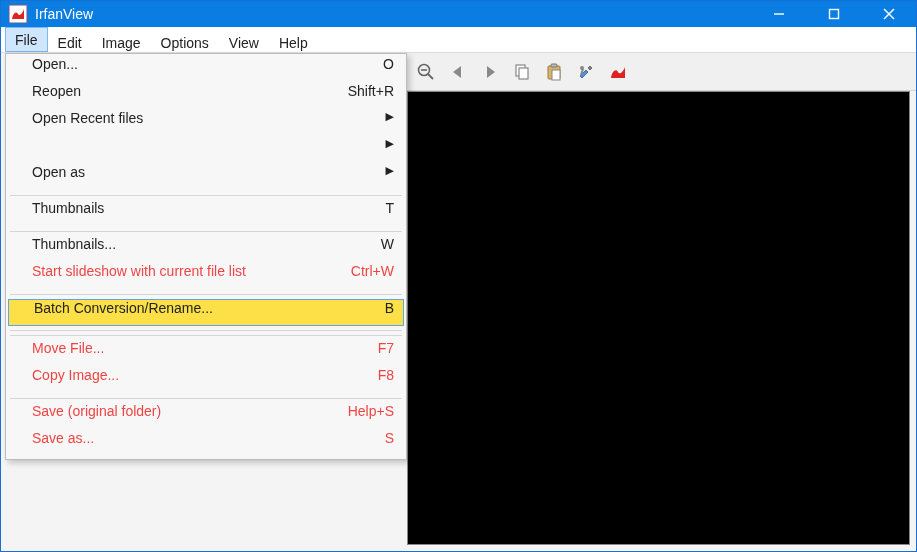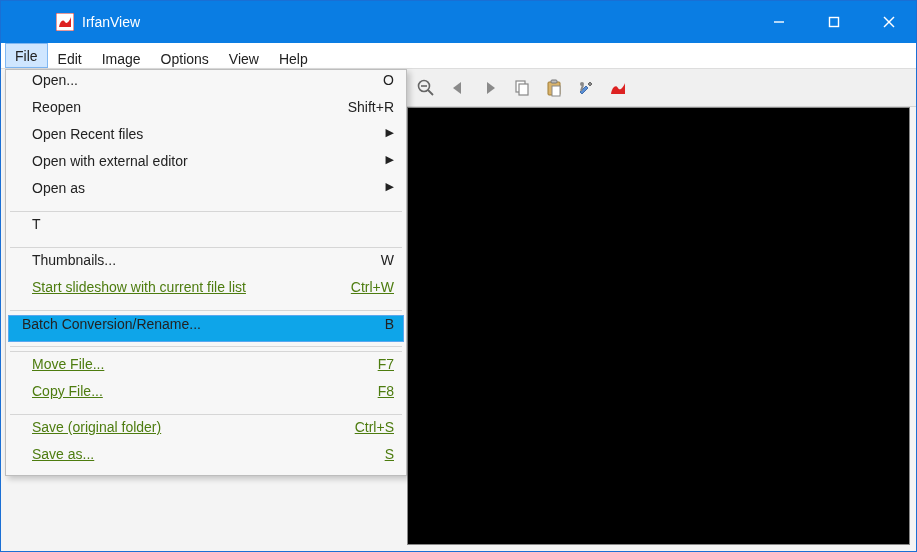--- a/index.html
+++ b/index.html
@@ -1,30 +1,30 @@
 <!DOCTYPE html>
 <html><head>
 <meta charset="utf-8">
 <style>
   * { margin: 0; padding: 0; box-sizing: border-box; }
   body { font-family: "Segoe UI", Tahoma, sans-serif; font-size: 13px; background: #fff; width: 917px; height: 552px; overflow: hidden; }
   .window { width: 917px; height: 552px; border: 1px solid #1a6fd4; display: flex; flex-direction: column; background: #fff; }
-  .titlebar { height: 42px; background: linear-gradient(#0a7de3,#0a7de3); display: flex; align-items: center; color: #fff; padding-left: 47px; }
+  .titlebar { height: 26px; background: linear-gradient(#0a7de3,#0a7de3); display: flex; align-items: center; color: #fff; }
   .titlebar .app-icon { width: 18px; height: 18px; margin: 0 8px; display: inline-flex; align-items: center; justify-content: center; }
   .titlebar .title { flex: 1; font-size: 14px; }
   .win-controls { display: flex; height: 100%; }
   .win-btn { width: 55px; height: 100%; display: flex; align-items: center; justify-content: center; color: #fff; }
   .menubar { height: 26px; background: #fff; display: flex; align-items: stretch; border-bottom: 1px solid #ddd; padding: 0 4px; }
   .menu-item { padding: 16px 10px; display: flex; align-items: center; font-size: 14px; color: #222; cursor: default; }
   .menu-item.open { background: #cfe6ff; border: 1px solid #7fb7f2; padding: 0 9px; }
   .workspace { flex: 1; position: relative; background: #f4f4f4; display: flex; }
   .dropdown { position: absolute; left: 4px; top: 0; width: 402px; background: #f7f7f7; border: 1px solid #bdbdbd; box-shadow: 3px 3px 6px rgba(0,0,0,0.2); z-index: 10; padding: 2px; }
   .dd-item { display: flex; align-items: flex-start; height: 27px; padding: 0 10px 0 24px; color: #222; position: relative; font-size: 14px; }
-  .dd-item.disabled { color: #4d7c0f; text-decoration: underline; }
-  .dd-item.highlight { background: #0ea5e9; border: 1px solid #5aa7ef; padding: 0 9px 0 13px; }
+  .dd-item.disabled { color: #ef4444; }
+  .dd-item.highlight { background: #fde047; border: 1px solid #5aa7ef; padding: 0 9px 0 25px; }
   .dd-item .label { flex: 1; }
   .dd-item .accel { color: inherit; font-size: 14px; }
   .dd-item .submenu-arrow { position: absolute; right: 10px; font-size: 11px; color: #222; }
   .dd-sep { height: 1px; background: #d6d6d6; margin: 4px 2px; }
   .toolbar { position: absolute; left: 406px; top: 0; right: 0; height: 38px; background: #f0f0f0; border-bottom: 1px solid #d4d4d4; display: flex; align-items: center; padding: 0 6px; gap: 6px; }
   .tbtn { width: 26px; height: 26px; display: flex; align-items: center; justify-content: center; border-radius: 3px; }
   .viewer { position: absolute; left: 406px; top: 38px; right: 6px; bottom: 6px; background: #000; border: 1px solid #888; }
   svg { display: block; }
 </style>
 </head>
@@ -78,29 +78,29 @@
         </div>
         <div class="dd-item">
           <span class="label">Reopen</span>
           <span class="accel">Shift+R</span>
         </div>
         <div class="dd-item">
           <span class="label">Open Recent files</span>
           <span class="submenu-arrow">▶</span>
         </div>
         <div class="dd-item">
-          <span class="label">Open with external editor</span>
           <span class="submenu-arrow">▶</span>
         </div>
         <div class="dd-item">
           <span class="label">Open as</span>
           <span class="submenu-arrow">▶</span>
         </div>
         <div class="dd-sep"></div>
         <div class="dd-item">
+          <span class="label">Thumbnails</span>
           <span class="accel">T</span>
         </div>
         <div class="dd-sep"></div>
         <div class="dd-item">
           <span class="label">Thumbnails...</span>
           <span class="accel">W</span>
         </div>
         <div class="dd-item disabled">
           <span class="label">Start slideshow with current file list</span>
           <span class="accel">Ctrl+W</span>
@@ -110,27 +110,27 @@
           <span class="label">Batch Conversion/Rename...</span>
           <span class="accel">B</span>
         </div>
         <div class="dd-sep"></div>
         <div class="dd-sep"></div>
         <div class="dd-item disabled">
           <span class="label">Move File...</span>
           <span class="accel">F7</span>
         </div>
         <div class="dd-item disabled">
-          <span class="label">Copy File...</span>
+          <span class="label">Copy Image...</span>
           <span class="accel">F8</span>
         </div>
         <div class="dd-sep"></div>
         <div class="dd-item disabled">
           <span class="label">Save (original folder)</span>
-          <span class="accel">Ctrl+S</span>
+          <span class="accel">Help+S</span>
         </div>
         <div class="dd-item disabled">
           <span class="label">Save as...</span>
           <span class="accel">S</span>
         </div>
       </div>
 
     <div class="toolbar">
       <div class="tbtn">
         <svg width="20" height="20" viewBox="0 0 20 20">

